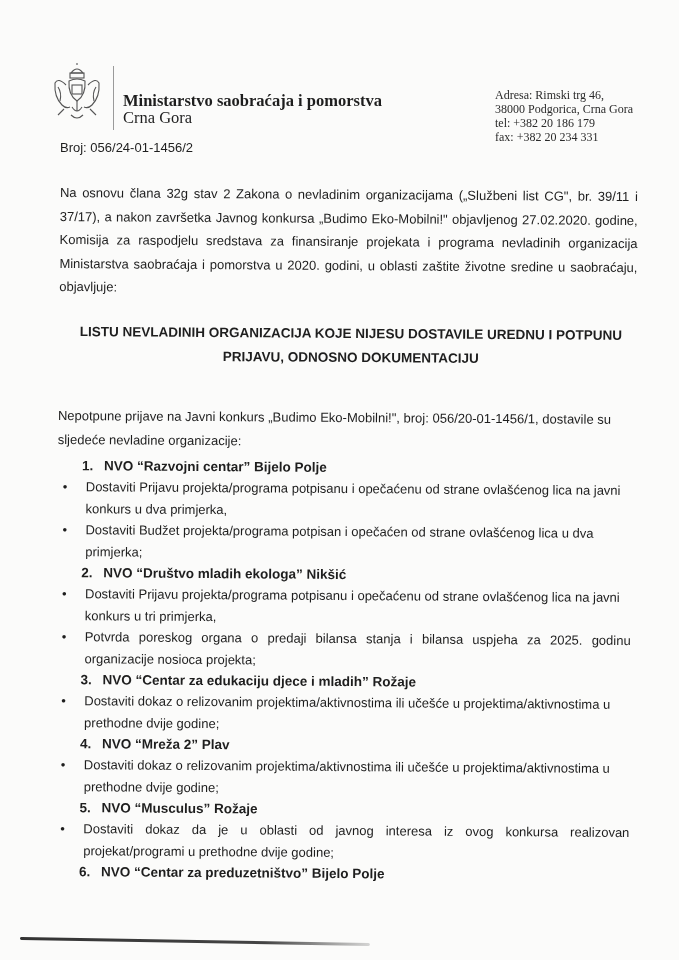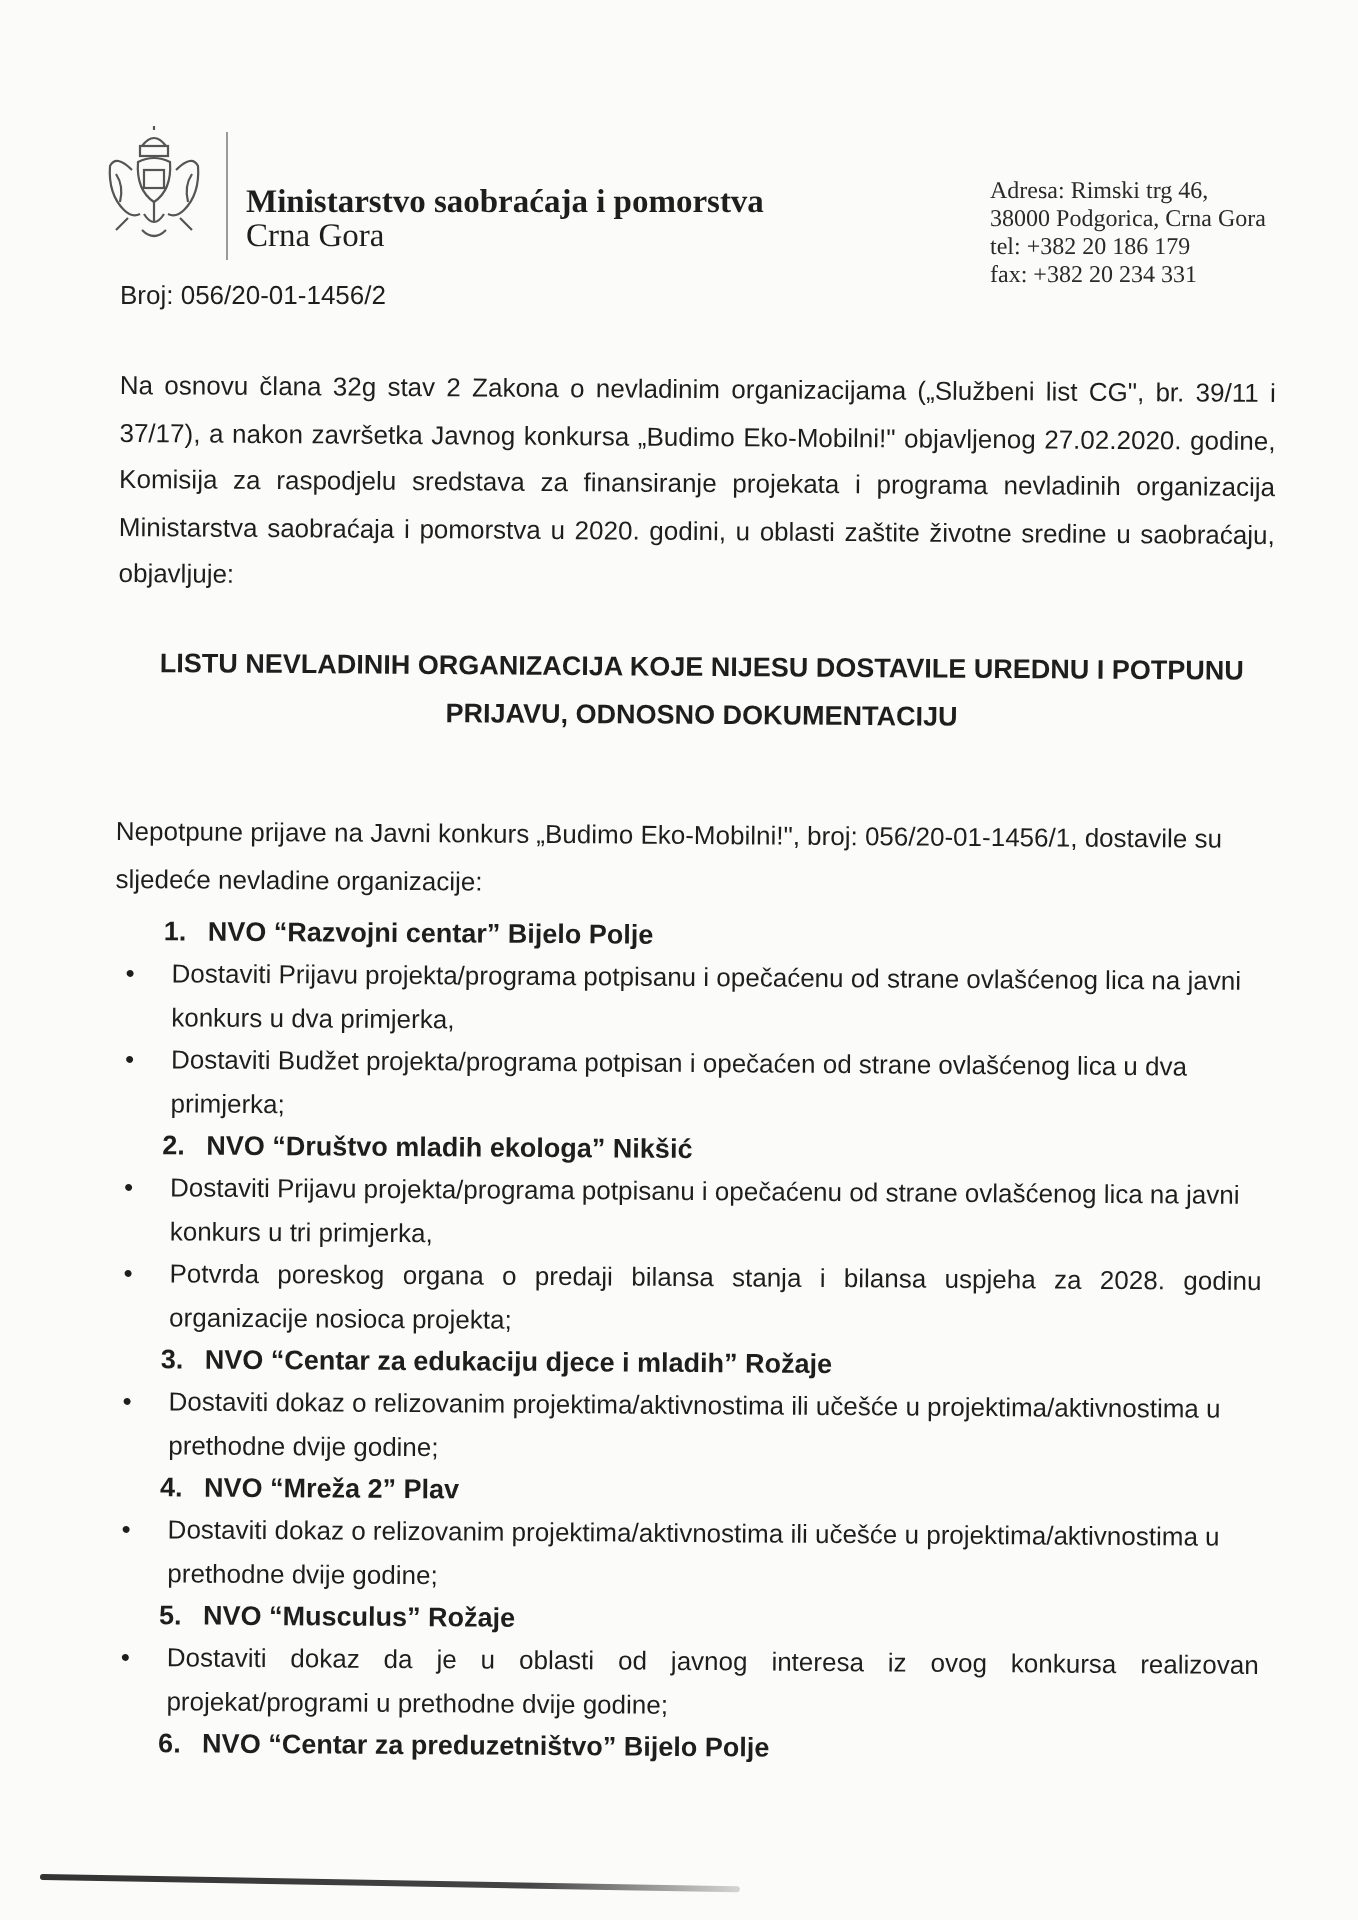--- a/index.html
+++ b/index.html
@@ -75,41 +75,41 @@
   <div class="abs serif org-country">Crna Gora</div>
   <div class="abs serif org-ministry">Ministarstvo saobraćaja i pomorstva</div>
 
   <div class="abs serif address">
     <div>Adresa: Rimski trg 46,</div>
     <div>38000 Podgorica, Crna Gora</div>
     <div>tel: +382 20 186 179</div>
     <div>fax: +382 20 234 331</div>
   </div>
 
-  <div class="abs ref">Broj: 056/20-01-1456/2</div>
+  <div class="abs ref">Broj: 056/24-01-1456/2</div>
 
   <div class="abs intro">Na osnovu člana 32g stav 2 Zakona o nevladinim organizacijama („Službeni list CG", br. 39/11 i 37/17), a nakon završetka Javnog konkursa „Budimo Eko-Mobilni!" objavljenog 27.02.2020. godine, Komisija za raspodjelu sredstava za finansiranje projekata i programa nevladinih organizacija Ministarstva saobraćaja i pomorstva u 2020. godini, u oblasti zaštite životne sredine u saobraćaju, objavljuje:</div>
 
   <div class="abs title">LISTU NEVLADINIH ORGANIZACIJA KOJE NIJESU DOSTAVILE UREDNU I POTPUNU PRIJAVU, ODNOSNO DOKUMENTACIJU</div>
 
   <div class="abs lead">Nepotpune prijave na Javni konkurs „Budimo Eko-Mobilni!", broj: 056/20-01-1456/1, dostavile su sljedeće nevladine organizacije:</div>
 
   <div class="abs list">
 
     <div class="org">
       <span class="num">1.</span><span>NVO “Razvojni centar” Bijelo Polje</span>
     </div>
     <div class="req"><span class="bullet">•</span><span>Dostaviti Prijavu projekta/programa potpisanu i opečaćenu od strane ovlašćenog lica na javni konkurs u dva primjerka,</span></div>
     <div class="req"><span class="bullet">•</span><span>Dostaviti Budžet projekta/programa potpisan i opečaćen od strane ovlašćenog lica u dva primjerka;</span></div>
 
     <div class="org">
       <span class="num">2.</span><span>NVO “Društvo mladih ekologa” Nikšić</span>
     </div>
     <div class="req"><span class="bullet">•</span><span>Dostaviti Prijavu projekta/programa potpisanu i opečaćenu od strane ovlašćenog lica na javni konkurs u tri primjerka,</span></div>
-    <div class="req justify"><span class="bullet">•</span><span>Potvrda poreskog organa o predaji bilansa stanja i bilansa uspjeha za 2028. godinu organizacije nosioca projekta;</span></div>
+    <div class="req justify"><span class="bullet">•</span><span>Potvrda poreskog organa o predaji bilansa stanja i bilansa uspjeha za 2025. godinu organizacije nosioca projekta;</span></div>
 
     <div class="org">
       <span class="num">3.</span><span>NVO “Centar za edukaciju djece i mladih” Rožaje</span>
     </div>
     <div class="req"><span class="bullet">•</span><span>Dostaviti dokaz o relizovanim projektima/aktivnostima ili učešće u projektima/aktivnostima u prethodne dvije godine;</span></div>
 
     <div class="org">
       <span class="num">4.</span><span>NVO “Mreža 2” Plav</span>
     </div>
     <div class="req"><span class="bullet">•</span><span>Dostaviti dokaz o relizovanim projektima/aktivnostima ili učešće u projektima/aktivnostima u prethodne dvije godine;</span></div>

